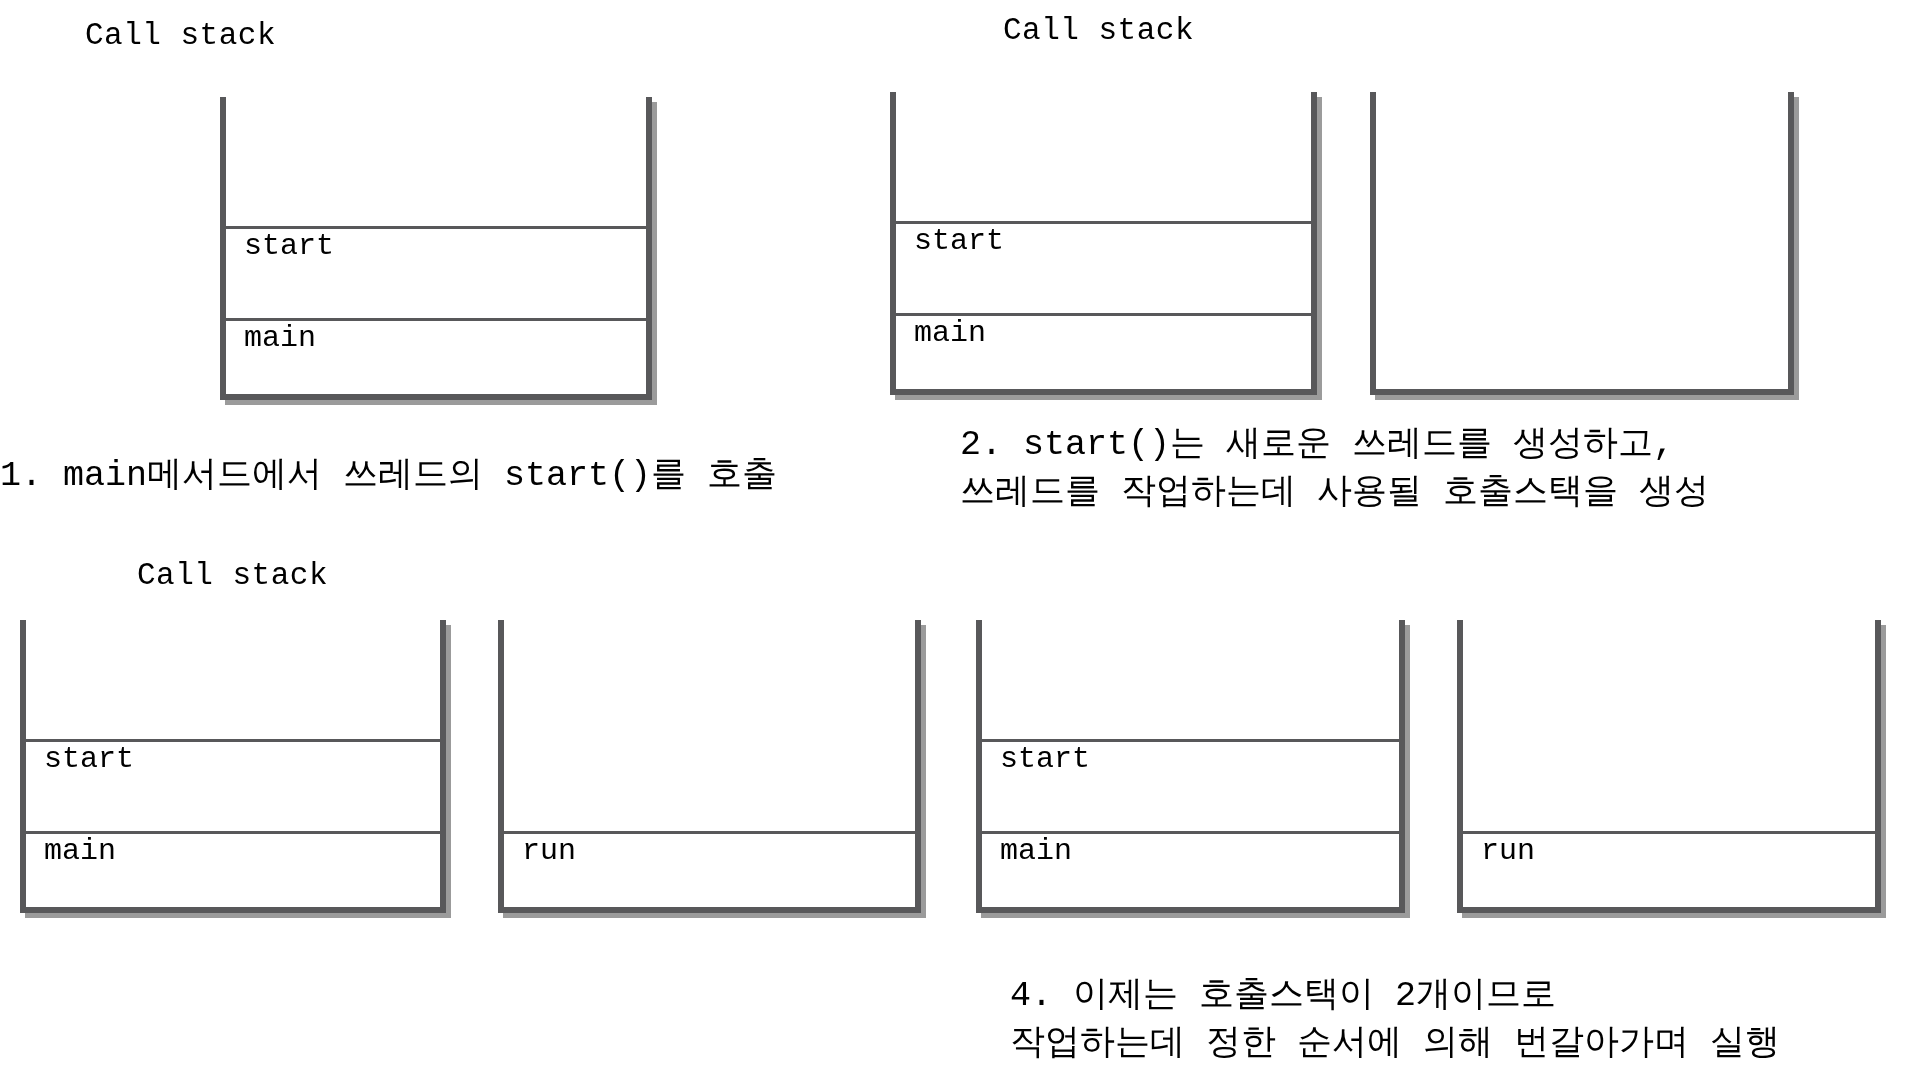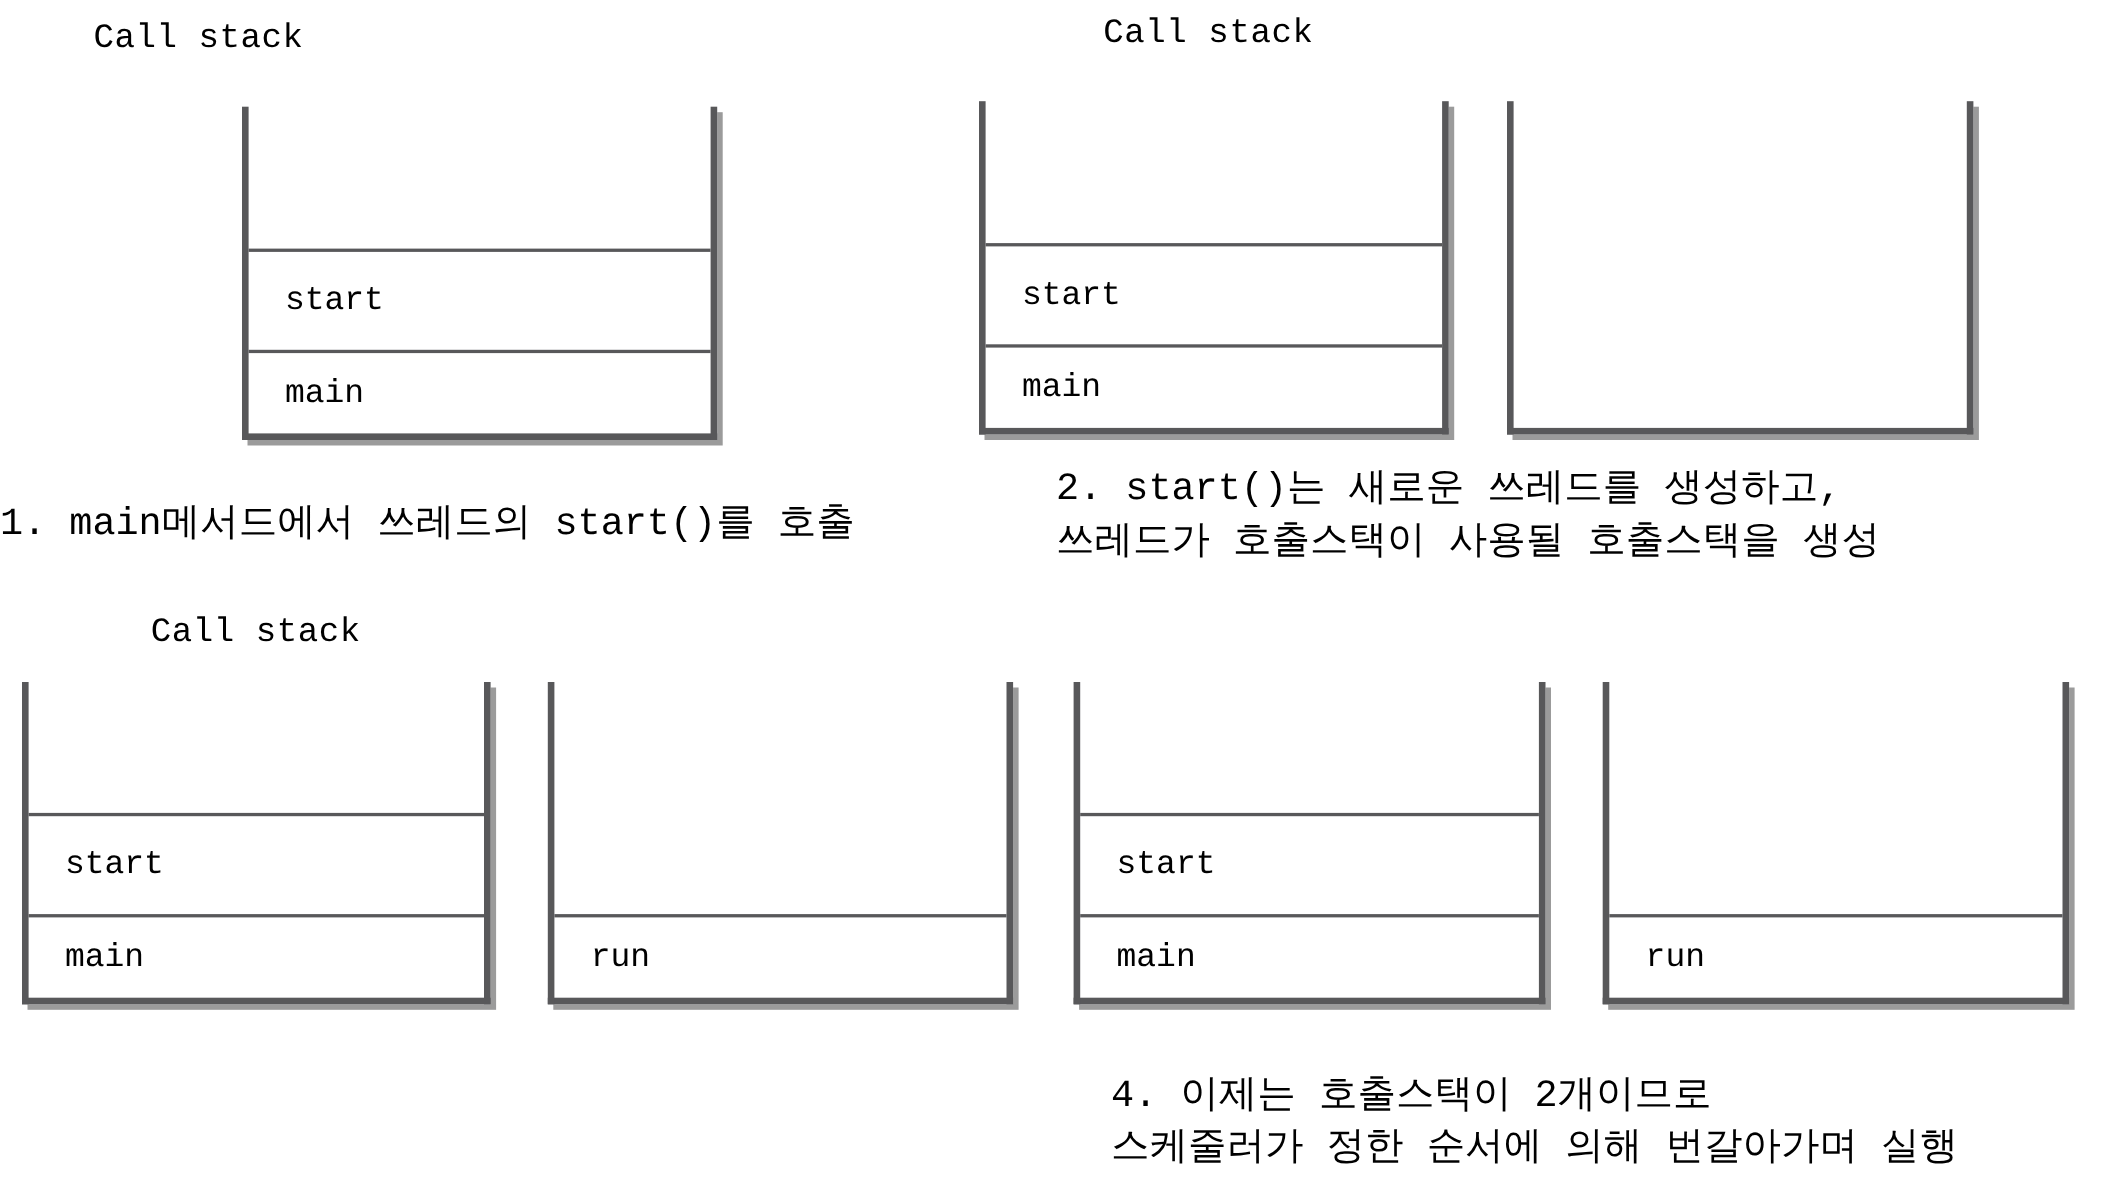--- a/index.html
+++ b/index.html
@@ -33,22 +33,22 @@
     box-shadow: 5px 5px 0 var(--shadow, #9b9b9b);
     background: #ffffff;
   }
   .free {
     flex: 1 1 auto;
   }
   .frame {
     box-sizing: border-box;
     border-top: 3px solid var(--border, #58585a);
     display: flex;
-    align-items: center;
-    padding-left: 33px;
+    align-items: flex-start;
+    padding-left: 18px;
     font-size: 30px;
     white-space: nowrap;
   }
   .frame-upper { height: 92px; }
   .frame-lower { height: 76px; }
   .caption {
     position: absolute;
     text-align: left;
     font-size: 35px;
     line-height: 48px;
@@ -87,21 +87,21 @@
       <span>main</span>
     </div>
   </div>
 
   <div class="stack" style="left:1370px; top:92px; width:424px; height:303px;">
     <div class="free"></div>
   </div>
 
   <div class="caption" style="left:960px; top:421px; width:900px;">
     <div>2. start()는 새로운 쓰레드를 생성하고,</div>
-    <div>쓰레드가 호출스택이 사용될 호출스택을 생성</div>
+    <div>쓰레드를 작업하는데 사용될 호출스택을 생성</div>
   </div>
 
   <div class="cs-label" style="left:137px; top:558px;">Call stack</div>
 
   <div class="stack" style="left:20px; top:620px; width:426px; height:293px;">
     <div class="free"></div>
     <div class="frame frame-upper">
       <span>start</span>
     </div>
     <div class="frame frame-lower">
@@ -131,16 +131,16 @@
 
   <div class="stack" style="left:1457px; top:620px; width:424px; height:293px;">
     <div class="free"></div>
     <div class="frame frame-lower">
       <span>run</span>
     </div>
   </div>
 
   <div class="caption" style="left:1010px; top:972px; width:900px;">
     <div>4. 이제는 호출스택이 2개이므로</div>
-    <div>스케줄러가 정한 순서에 의해 번갈아가며 실행</div>
+    <div>작업하는데 정한 순서에 의해 번갈아가며 실행</div>
   </div>
 
 </div>
 
 </body></html>

